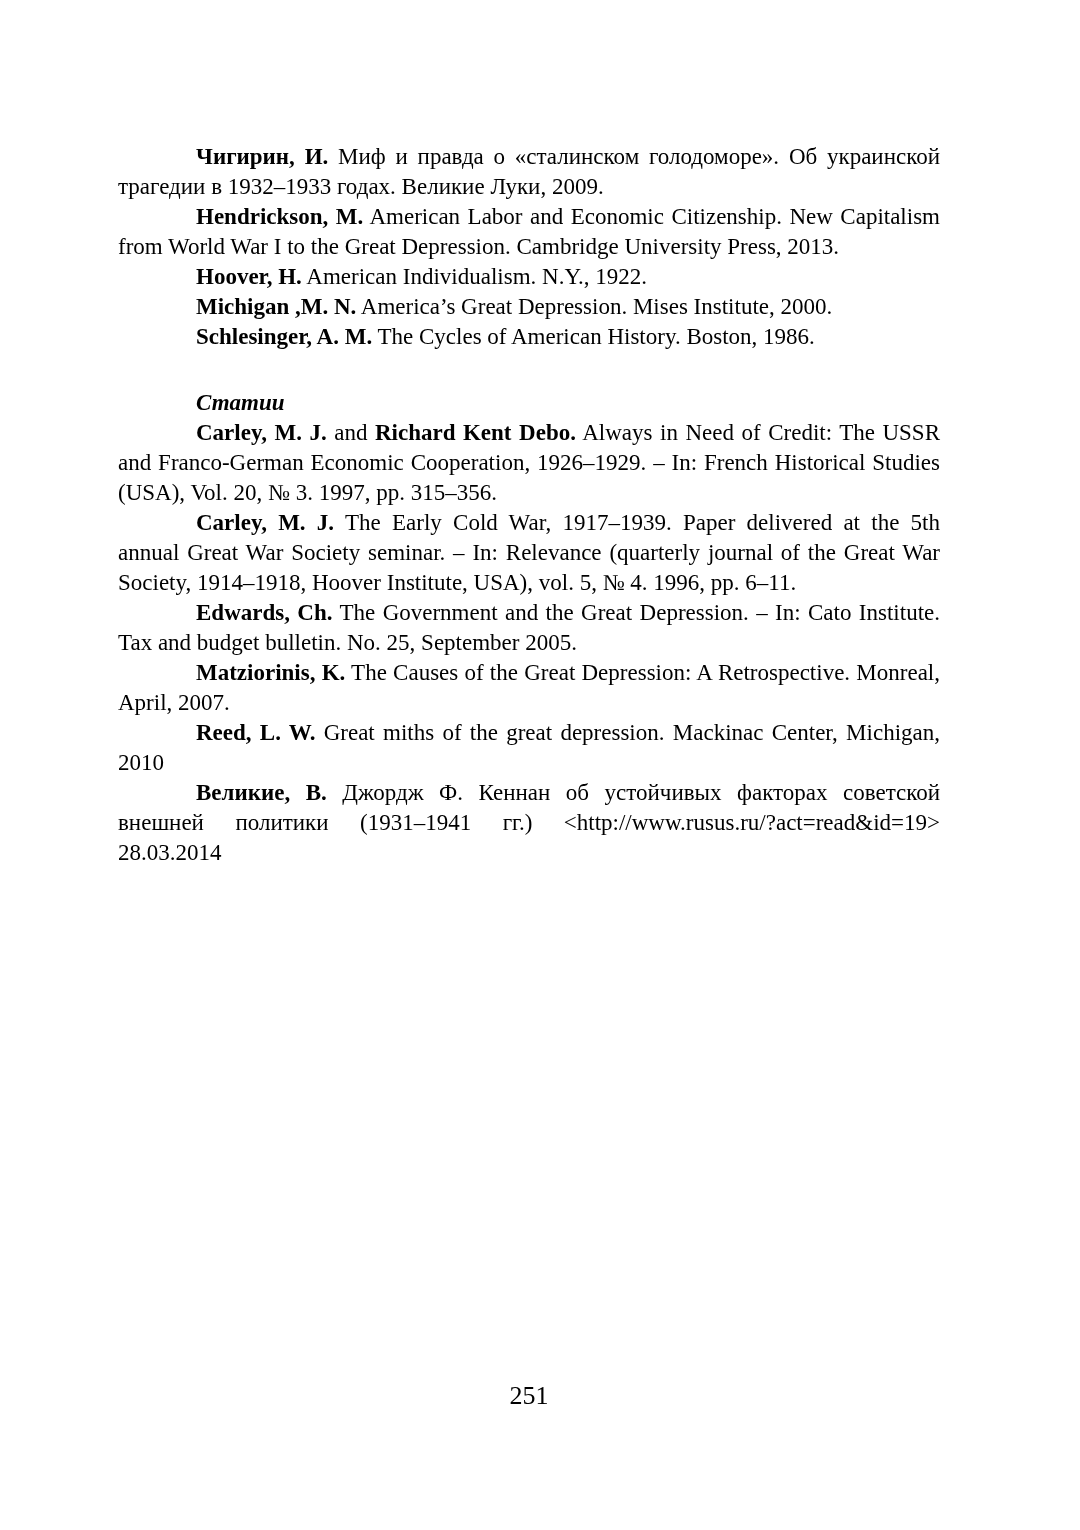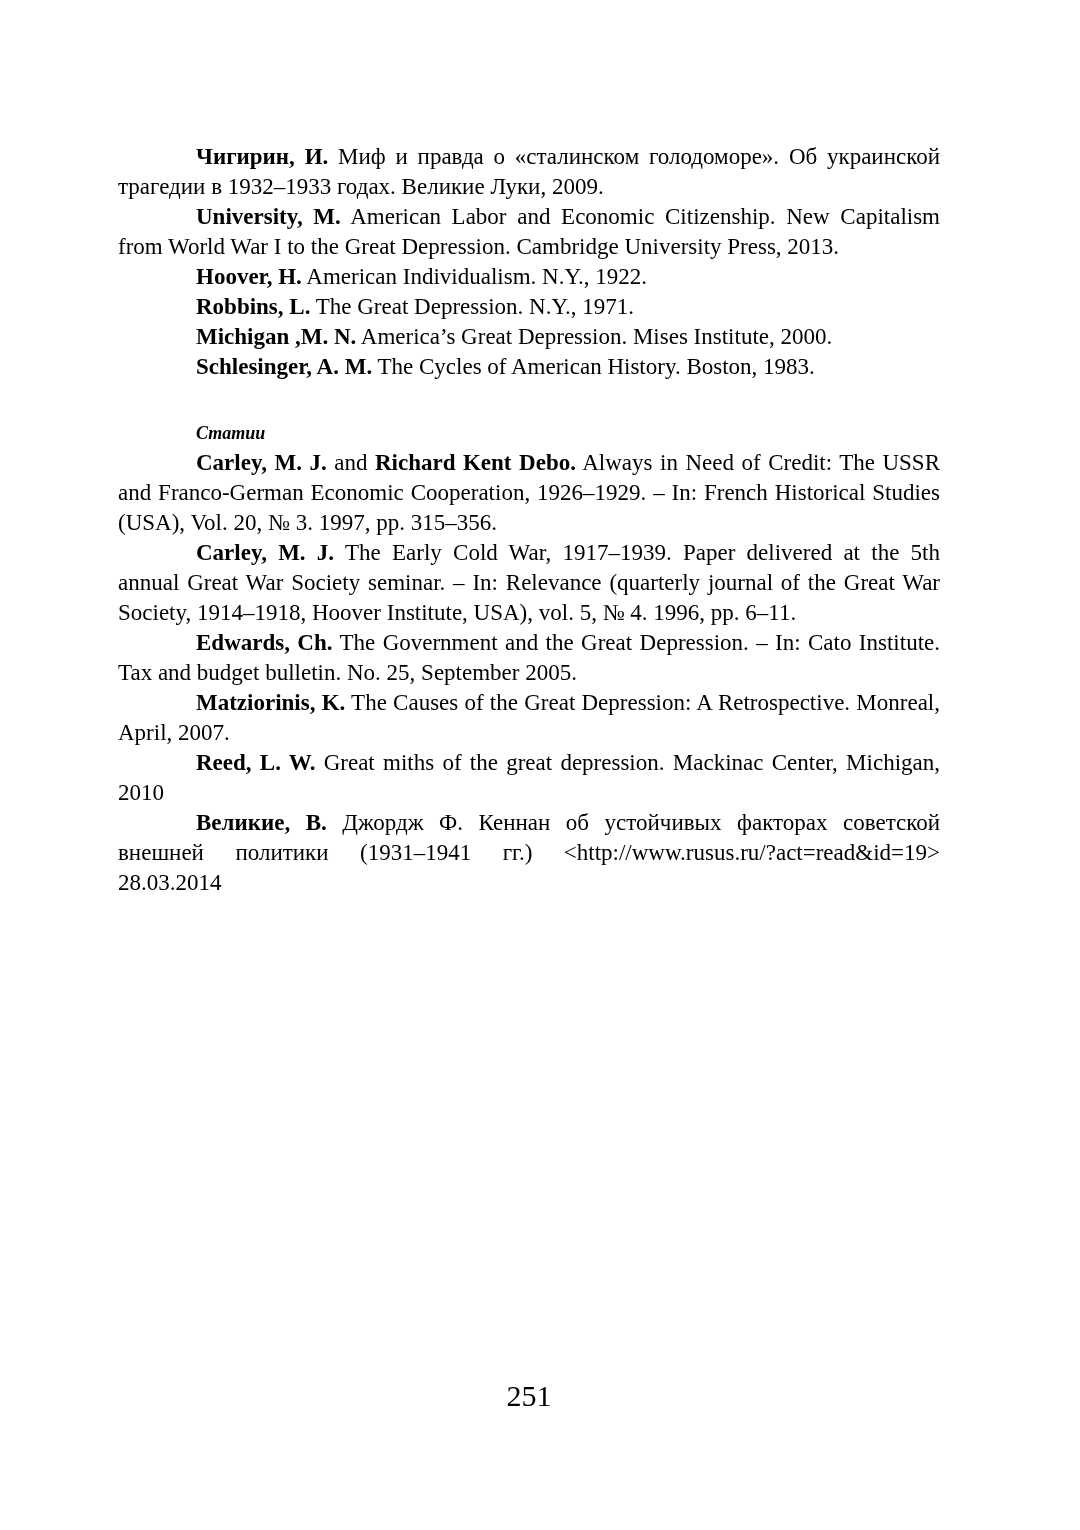--- a/index.html
+++ b/index.html
@@ -25,51 +25,50 @@
     width: 822px;
     font-size: 23px;
     line-height: 30px;
     text-align: justify;
   }
   .entry {
     text-indent: 78px;
     hyphens: manual;
   }
   .section-heading {
-    font-size: 18px;
+    font-size: 23px;
     line-height: 30px;
     font-weight: bold;
     font-style: italic;
     text-indent: 78px;
     text-align: left;
     margin-top: 36px;
   }
   .entry b { font-weight: bold; }
   .page-number {
     position: absolute;
     top: 1383px;
     left: 118px;
     width: 822px;
     text-align: center;
-    font-size: 30px;
+    font-size: 26px;
     line-height: 26px;
   }
 </style>
 </head>
 <body>
 
 <div class="page">
   <div class="text-block">
 
     <p class="entry"><b>Чигирин, И.</b><span> Миф и правда о «сталинском голодоморе». Об украин­ской трагедии в 1932–1933 годах. Великие Луки, 2009.</span></p>
-    <p class="entry"><b>University, M.</b><span> American Labor and Economic Citizenship. New Capitalism from World War I to the Great Depression. Cambridge University Press, 2013.</span></p>
+    <p class="entry"><b>Hendrickson, M.</b><span> American Labor and Economic Citizenship. New Capitalism from World War I to the Great Depression. Cambridge University Press, 2013.</span></p>
     <p class="entry"><b>Hoover, H.</b><span> American Individualism. N.Y., 1922.</span></p>
-    <p class="entry"><b>Robbins, L.</b><span> The Great Depression. N.Y., 1971.</span></p>
     <p class="entry"><b>Michigan ,M. N.</b><span> America’s Great Depression. Mises Institute, 2000.</span></p>
-    <p class="entry"><b>Schlesinger, A. M.</b><span> The Cycles of American History. Boston, 1983.</span></p>
+    <p class="entry"><b>Schlesinger, A. M.</b><span> The Cycles of American History. Boston, 1986.</span></p>
 
     <h2 class="section-heading">Статии</h2>
 
     <p class="entry"><b>Carley, M. J.</b><span> and </span><b>Richard Kent Debo.</b><span> Always in Need of Credit: The USSR and Franco-German Economic Cooperation, 1926–1929. – In: French Historical Studies (USA), Vol. 20, № 3. 1997, pp. 315–356.</span></p>
     <p class="entry"><b>Carley, M. J.</b><span> The Early Cold War, 1917–1939. Paper delivered at the 5th annual Great War Society seminar. – In: Relevance (quarterly journal of the Great War Society, 1914–1918, Hoover Institute, USA), vol. 5, № 4. 1996, pp. 6–11.</span></p>
     <p class="entry"><b>Edwards, Ch.</b><span> The Government and the Great Depression. – In: Cato Institute. Tax and budget bulletin. No. 25, September 2005.</span></p>
     <p class="entry"><b>Matziorinis, K.</b><span> The Causes of the Great Depression: A Retrospective. Monreal, April, 2007.</span></p>
     <p class="entry"><b>Reed, L. W.</b><span> Great miths of the great depression. Mackinac Center, Michigan, 2010</span></p>
 
 

